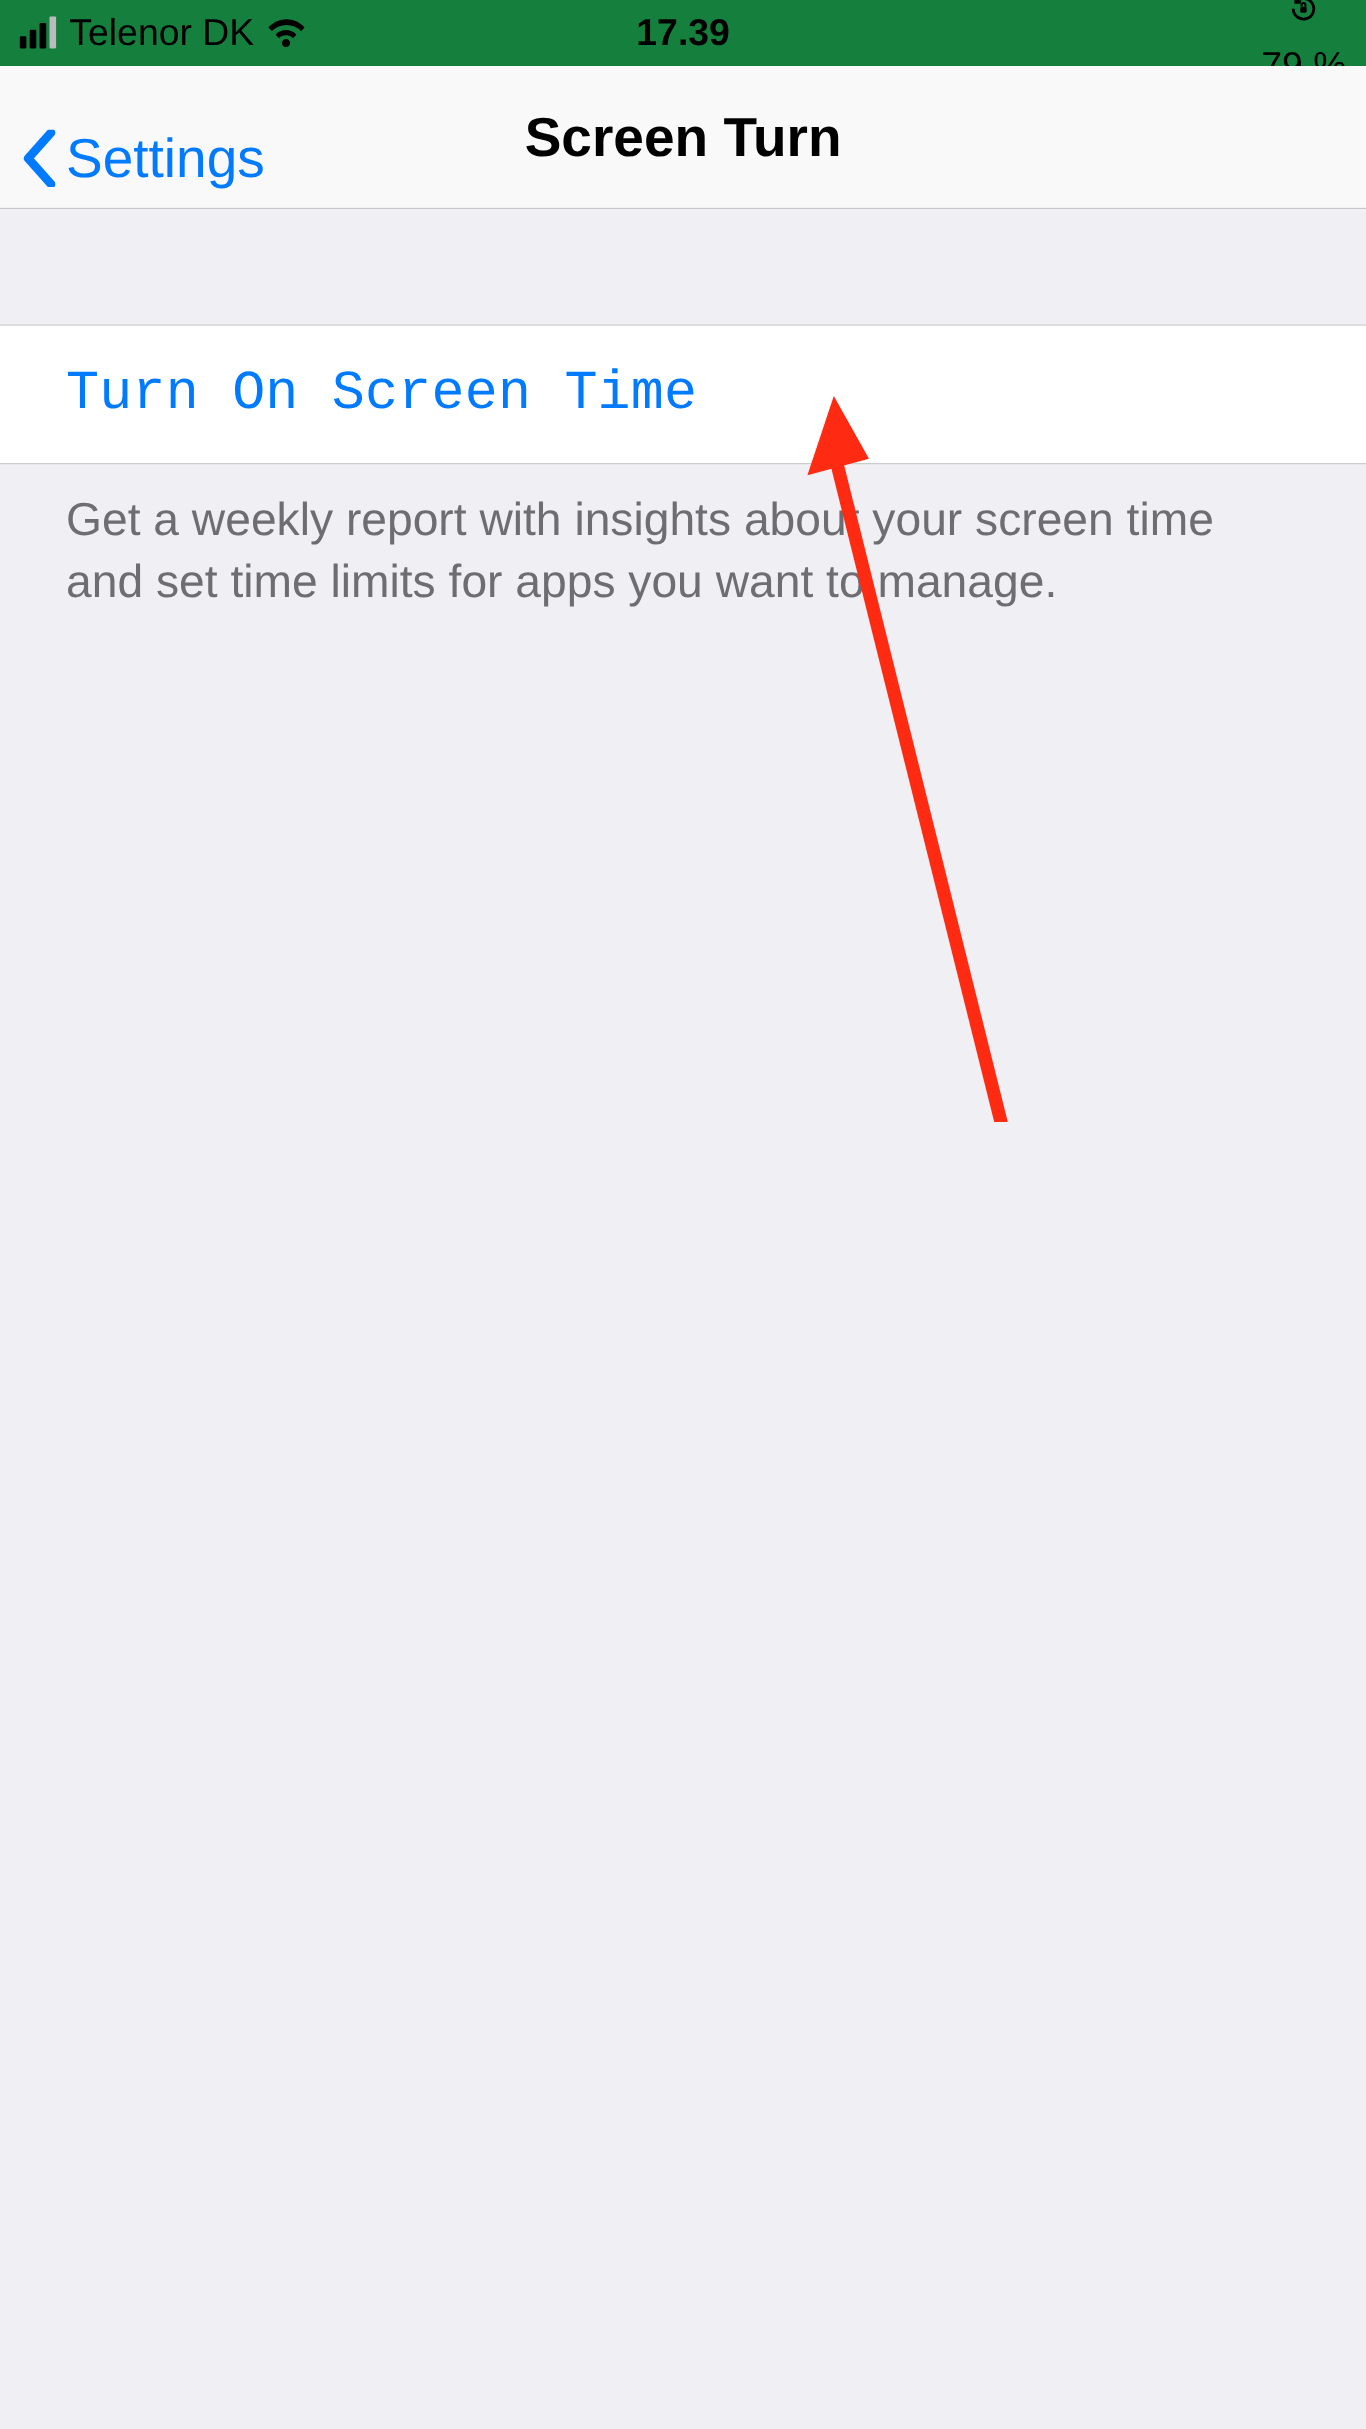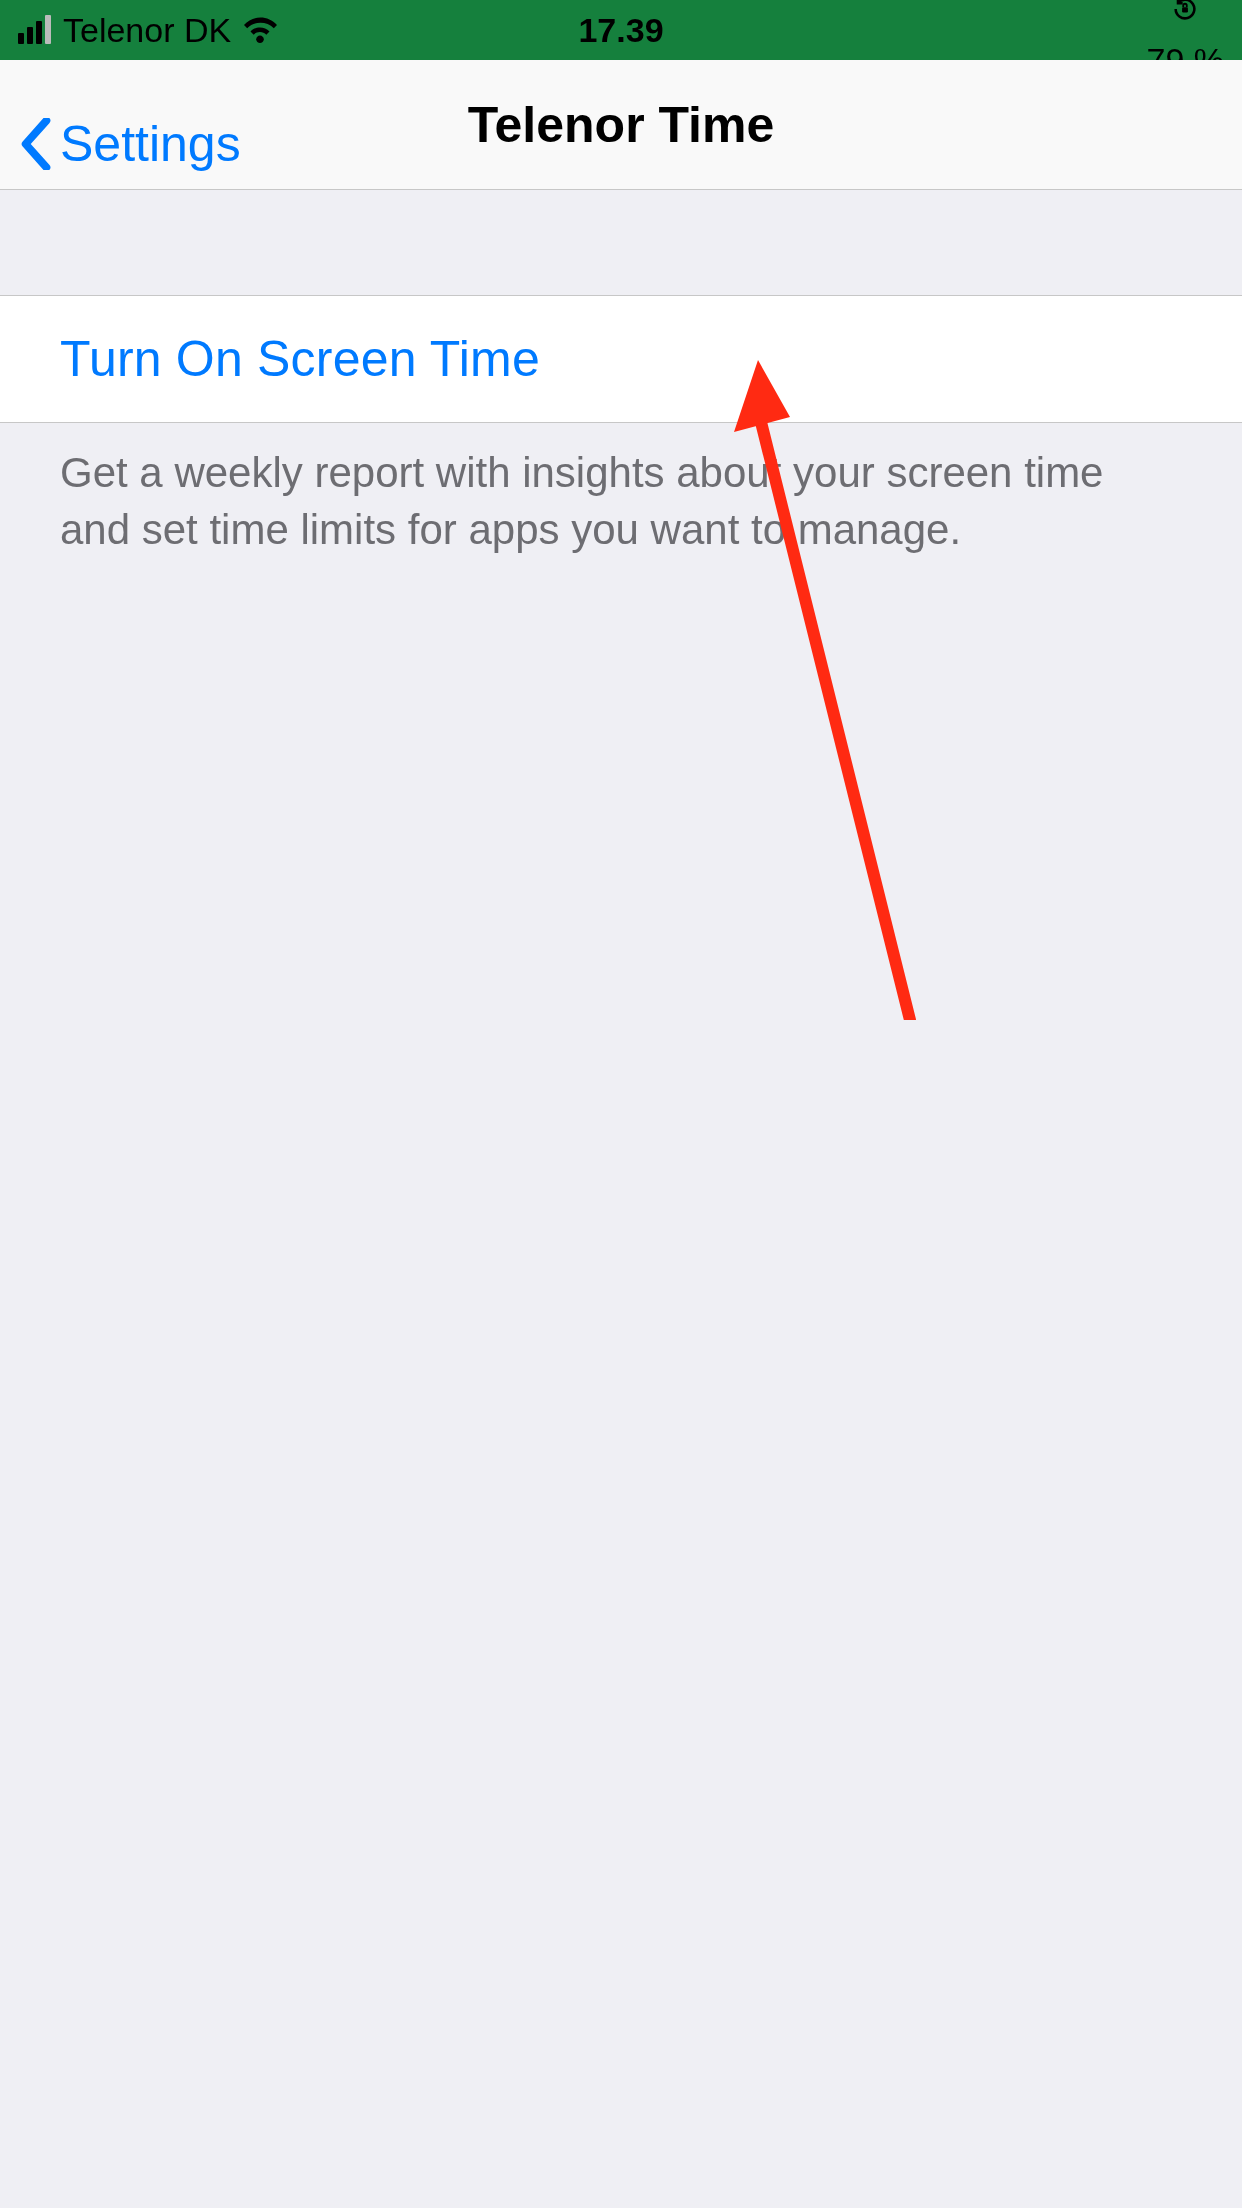--- a/index.html
+++ b/index.html
@@ -124,20 +124,21 @@
     .cell {
       background: #fff;
       border-top: 1px solid #c7c7c7;
       border-bottom: 1px solid #c7c7c7;
       padding: 34px 60px;
     }
     .cell-title {
       font-size: 50px;
       color: #007aff;
       letter-spacing: 0.2px;
+      font-family: Liberation Mono, monospace;
     }
     .footer-text {
       padding: 22px 60px 0 60px;
       font-size: 42px;
       line-height: 1.35;
       color: #6d6d72;
     }
 
     .annotation-arrow {
       position: absolute;
@@ -191,21 +192,21 @@
 
 <div class="nav-bar">
   <div class="nav-back">
     <span>
       <svg width="32" height="52" viewBox="0 0 24 40">
         <polyline points="20,2 4,20 20,38" fill="none" stroke="#007aff" stroke-width="6" stroke-linecap="round" stroke-linejoin="round"></polyline>
       </svg>
     </span>
     <span>Settings</span>
   </div>
-  <div class="nav-title">Telenor Time</div>
+  <div class="nav-title">Screen Turn</div>
 </div>
 
 <div class="content">
   <div class="section-gap"></div>
   <div class="cell">
     <div class="cell-title">Turn On Screen Time</div>
   </div>
   <div class="footer-text">Get a weekly report with insights about your screen time and set time limits for apps you want to manage.</div>
 </div>
 

